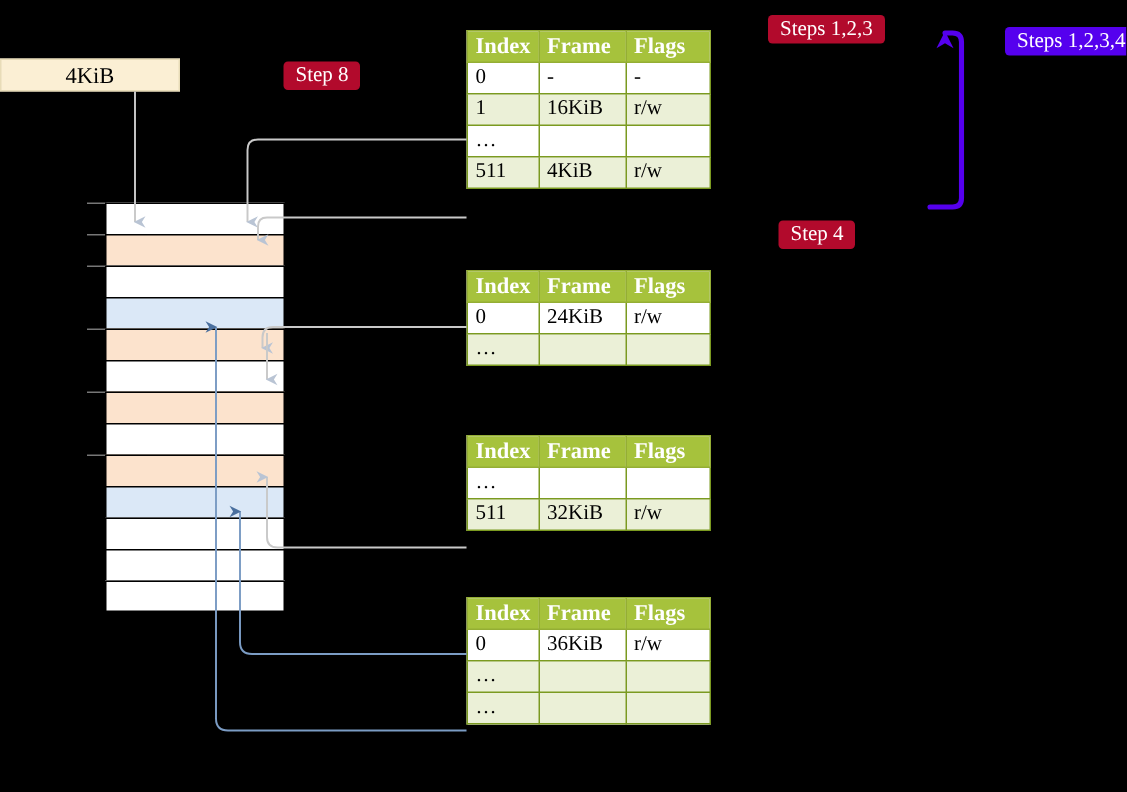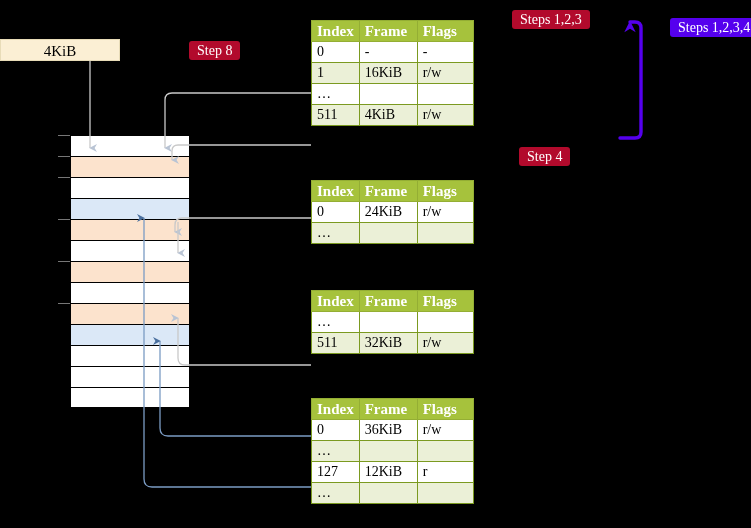--- a/index.html
+++ b/index.html
@@ -245,25 +245,20 @@
         <tr>
           <td class="col-index">0</td>
           <td class="col-frame">36KiB</td>
           <td class="col-flags">r/w</td>
         </tr>
         <tr class="alt">
           <td class="col-index">…</td>
           <td class="col-frame"></td>
           <td class="col-flags"></td>
         </tr>
-        <tr>
-          <td class="col-index">127</td>
-          <td class="col-frame">12KiB</td>
-          <td class="col-flags">r</td>
-        </tr>
         <tr class="alt">
           <td class="col-index">…</td>
           <td class="col-frame"></td>
           <td class="col-flags"></td>
         </tr>
       </tbody>
   </table>
 
   <svg id="connectors" viewBox="0 0 751 528" xmlns="http://www.w3.org/2000/svg">
     <defs>

